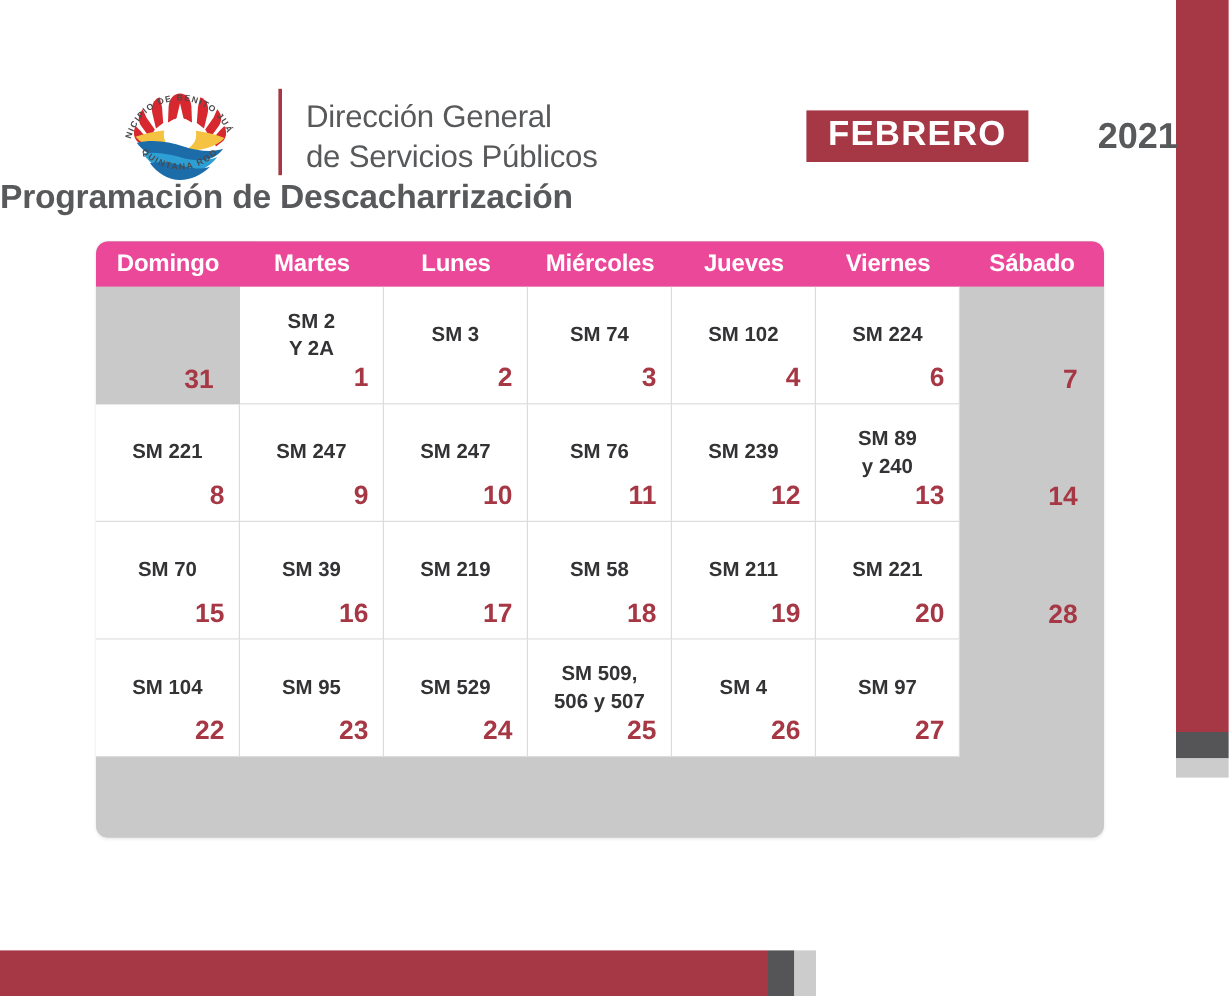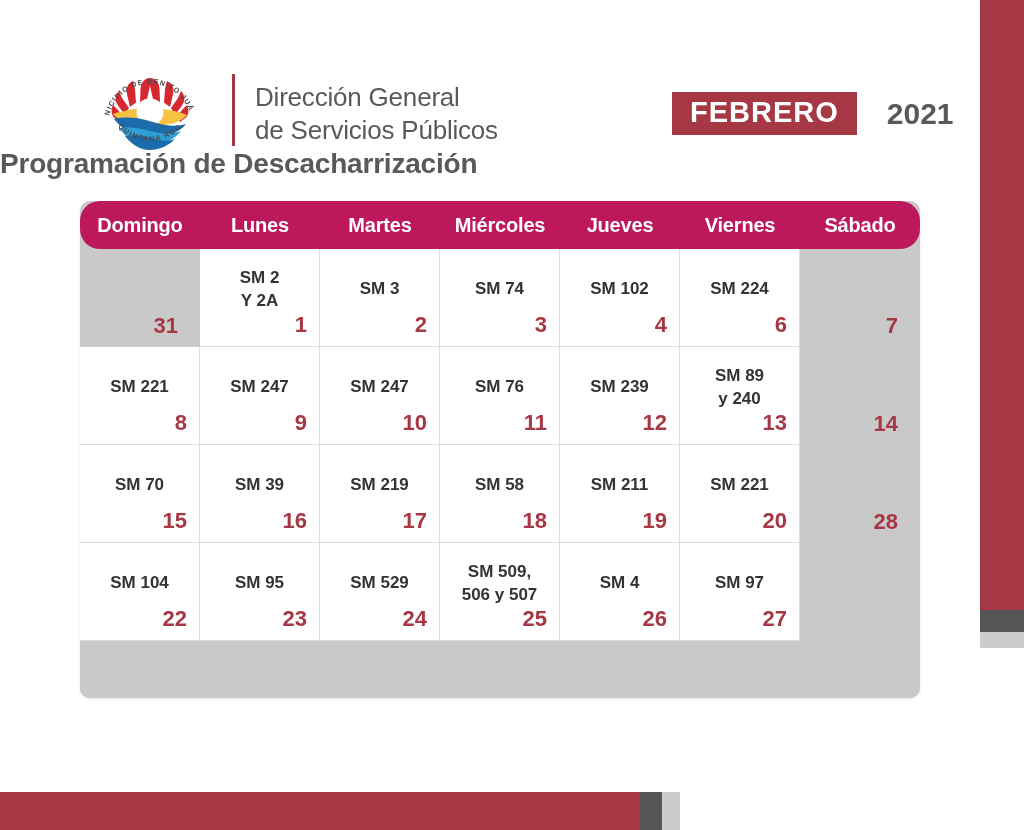--- a/index.html
+++ b/index.html
@@ -23,21 +23,21 @@
   .seal svg { display:block; }
 
   .divider { position:absolute; left:232px; top:50px; width:3px; height:72px; background:#a63744; }
 
   .dept { position:absolute; left:255px; top:57px; }
   .dept-line {
     font-size:26px; font-weight:normal; color:#58595b;
     line-height:1.28; letter-spacing:-0.2px; white-space:nowrap;
   }
 
-  .month-wrap { position:absolute; left:672px; top:68px; display:flex; align-items:center; }
+  .month-wrap { position:absolute; left:672px; top:68px; display:flex; align-items:center;gap:28px; }
   .month-chip {
     background:#a63744; color:#ffffff; font-size:29px; font-weight:bold;
     letter-spacing:1px; padding:6px 18px 8px 18px; line-height:1;
   }
   .year {
     color:#58595b; font-size:30px; font-weight:bold; margin-left:30px; line-height:1;
   }
 
   
   .page-title {
@@ -46,22 +46,22 @@
   }
 
   
   .calendar {
     position:absolute; left:80px; top:201px; width:840px; height:497px;
     background:#c9c9c9; border-radius:10px; overflow:hidden;
     box-shadow:0 1px 3px rgba(0,0,0,0.10);
   }
   .cal-head {
     display:grid; grid-template-columns:repeat(7, 1fr);
-    height:48px; background:#be185d;
-    border-top-left-radius:10px; border-top-right-radius:10px;border-radius:20px;
+    height:38px; background:#ec4899;
+    border-top-left-radius:10px; border-top-right-radius:10px;
   }
   .cal-head div {
     display:flex; align-items:center; justify-content:center;
     color:#ffffff; font-size:20px; font-weight:bold; letter-spacing:-0.2px;
   }
   .cal-body { display:grid; grid-template-columns:repeat(7, 1fr); grid-auto-rows:98px; }
 
   .cell {
     position:relative; background:#ffffff;
     border-right:1px solid #dcdcdc; border-bottom:1px solid #dcdcdc;
@@ -149,22 +149,22 @@
       <div class="month-chip">FEBRERO</div>
       <div class="year">2021</div>
     </div>
   </div>
 
   <div class="page-title">Programación de Descacharrización</div>
 
   <div class="calendar">
     <div class="cal-head">
         <div>Domingo</div>
+        <div>Martes</div>
         <div>Lunes</div>
-        <div>Martes</div>
         <div>Miércoles</div>
         <div>Jueves</div>
         <div>Viernes</div>
         <div>Sábado</div>
       </div>
     <div class="cal-body">
         <div class="cell empty">
           <span class="daynum">31</span>
         </div>
         <div class="cell">

